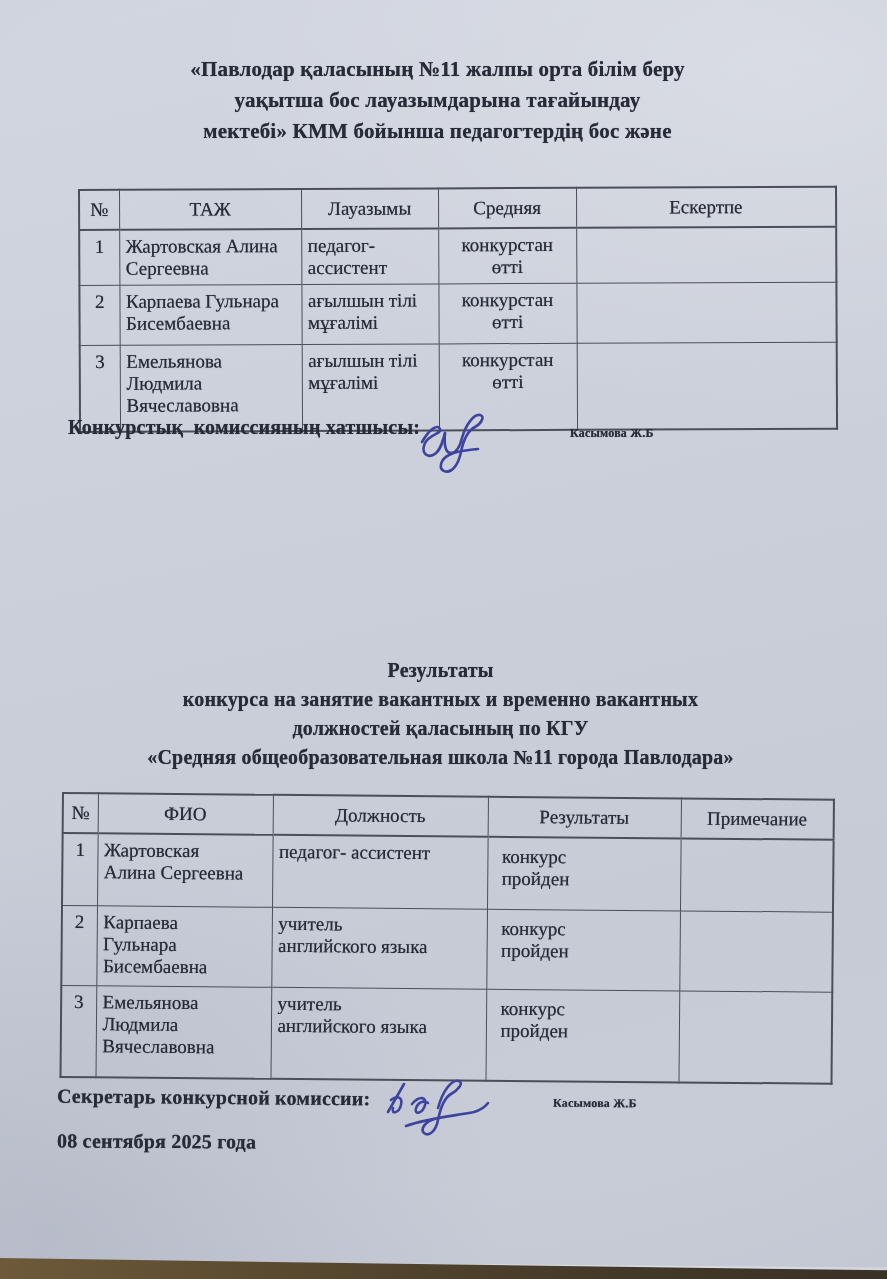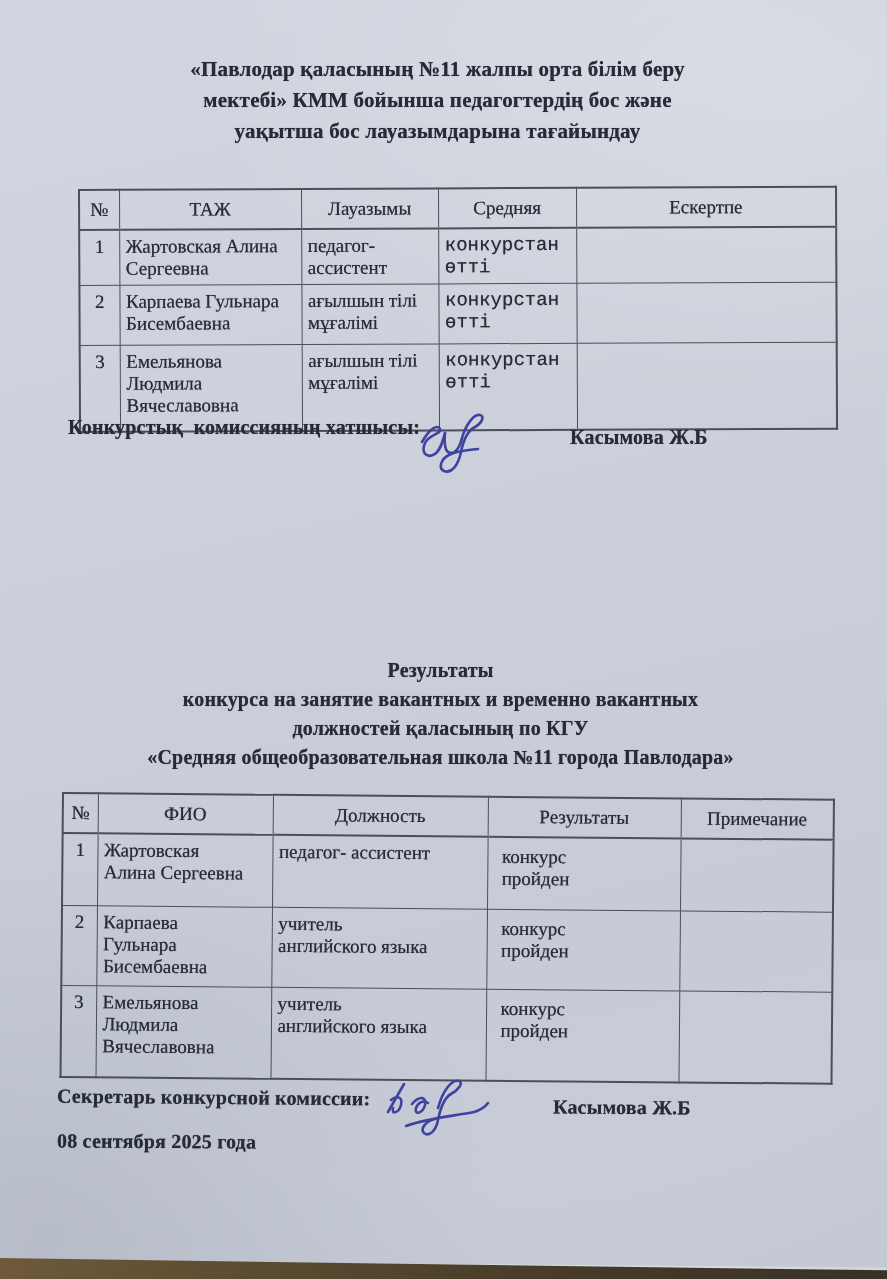--- a/index.html
+++ b/index.html
@@ -41,39 +41,39 @@
     white-space: pre-line;
     text-shadow: 0 0 0.7px rgba(39,43,56,0.7);
     overflow: hidden;
   }
   table.doc th {
     font-weight: normal; text-align: center; vertical-align: middle;
     border-bottom-width: 2.4px;
   }
   table.doc { border: 2.2px solid #4b4f5a; }
   td.cnum { text-align: center; padding-top: 6px; }
-  td.cres-center { text-align: left; font-family: Liberation Mono, monospace; }
+  td.cres-center { text-align: center; }
   td.cname { padding-left: 9px; }
 
   .t1 { left: 78px; top: 189px; width: 757px; transform: rotate(-0.25deg); transform-origin: left top; }
   .t1 tr.hdr  { height: 40px; }
   .t1 tr.row1 { height: 54px; }
   .t1 tr.row2 { height: 60px; }
   .t1 tr.row3 { height: 86px; }
 
   .t2 { left: 62px; top: 792px; width: 771px; transform: rotate(0.5deg); transform-origin: left top; }
   .t2 tr.hdr  { height: 40px; }
   .t2 tr.row1 { height: 72px; }
   .t2 tr.row2 { height: 80px; }
   .t2 tr.row3 { height: 92px; }
   .t2 td.cres { padding-left: 14px; padding-top: 8px; }
 
   
   .sig-label { position: absolute; font-weight: bold; font-size: 20px; white-space: pre; }
-  .sig-name  { position: absolute; font-weight: bold; font-size: 20px; }
+  .sig-name  { position: absolute; font-weight: bold; font-size: 12px; }
   .date-line { position: absolute; font-weight: bold; font-size: 20px; }
   .sig-svg   { position: absolute; }
 
   .kk-sig-label { left: 68px;  top: 416px; }
   .kk-sig-svg   { left: 408px; top: 408px; }
   .kk-sig-name  { left: 570px; top: 426px; }
   .kk-date      { left: 68px;  top: 468px; }
   .ru-sig-label { left: 57px;  top: 1086px; transform: rotate(0.5deg); }
   .ru-sig-svg   { left: 378px; top: 1070px; }
   .ru-sig-name  { left: 553px; top: 1096px; transform: rotate(0.4deg); }
@@ -97,22 +97,22 @@
     background: linear-gradient(90deg, rgba(255,255,255,0.55), rgba(255,255,255,0.25));
   }
 </style>
 </head>
 <body>
 
 <div class="page">
 
   <div class="kk-title txt">
     <div>«Павлодар қаласының №11 жалпы орта білім беру</div>
+    <div>уақытша бос лауазымдарына тағайындау</div>
     <div>мектебі» КММ бойынша педагогтердің бос және</div>
-    <div>уақытша бос лауазымдарына тағайындау</div>
   </div>
 
   <table class="doc t1">
     <colgroup>
       <col style="width:40px">
         <col style="width:182px">
         <col style="width:137px">
         <col style="width:138px">
         <col style="width:260px">
     </colgroup>

